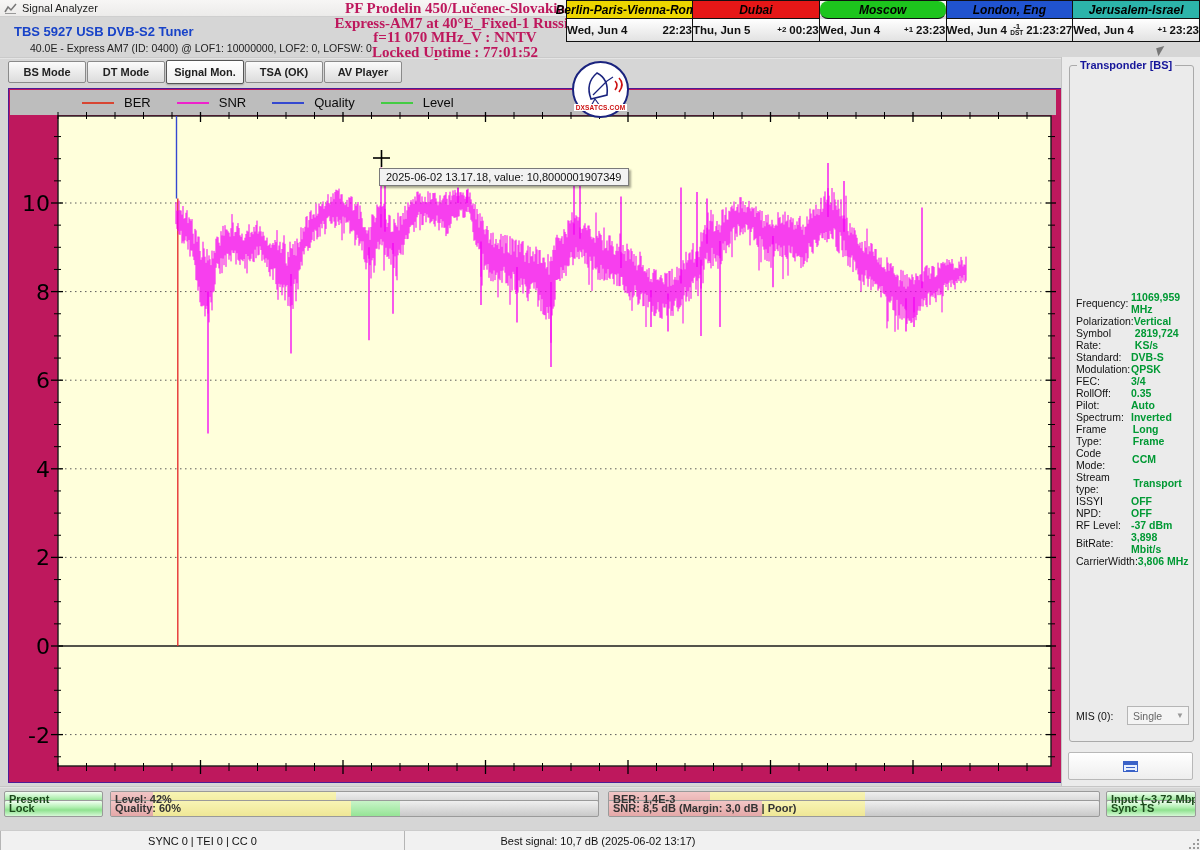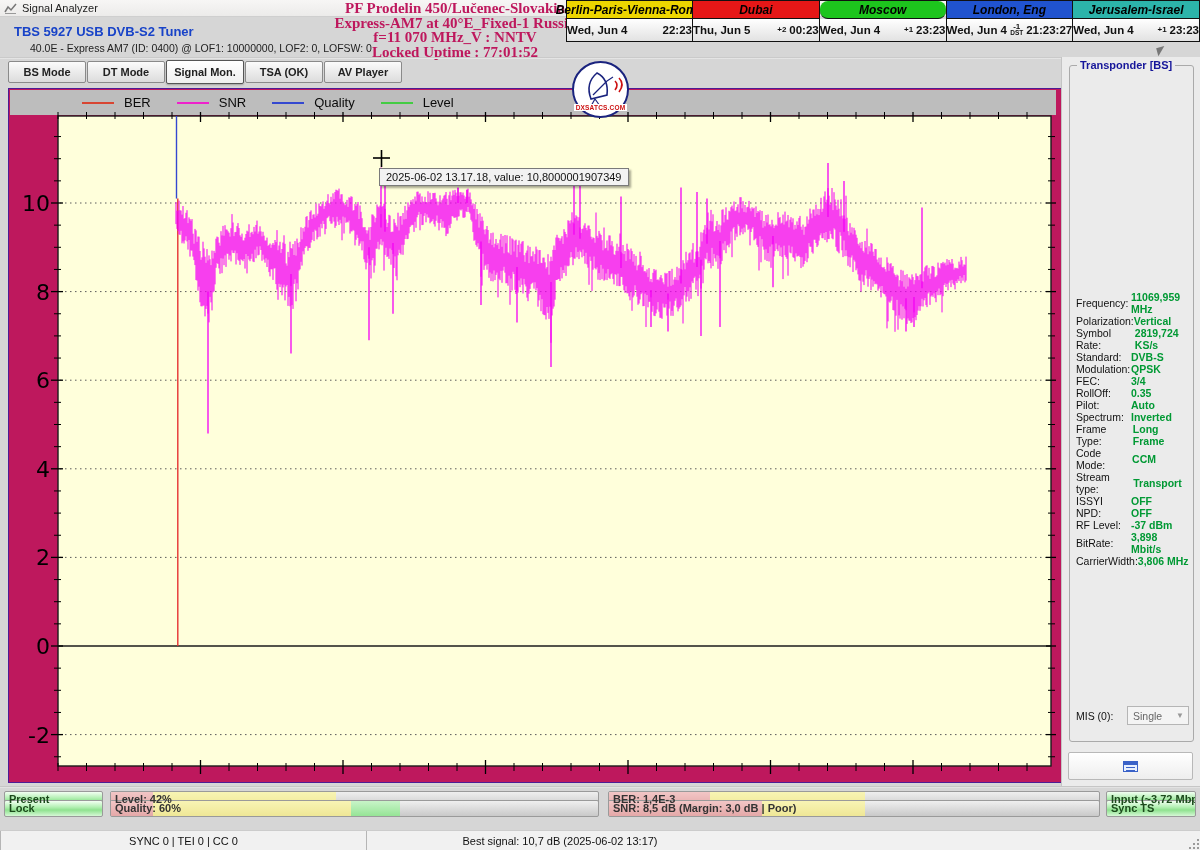--- a/index.html
+++ b/index.html
@@ -94,21 +94,21 @@
   .seg { position:absolute; top:0; bottom:0; }
   .seg.pink { background:linear-gradient(180deg,#f2c6c6,#e4a8a8); }
   .seg.yellow { background:linear-gradient(180deg,#f8f4b4,#efe796); }
   .seg.greenfill { background:linear-gradient(180deg,#c8f4c8,#96e496); }
   .row1 { top:791px; } .row2 { top:800px; }
 
   
   .statusbar { position:absolute; left:0; top:830px; width:1200px; height:20px; background:#f1f1f1;
     border-top:1px solid #cccccc; display:flex; align-items:center; font-size:11px; color:#111; }
   .sb-sec { display:flex; align-items:center; justify-content:center; height:100%; }
-  .sb-sec.s1 { width:394px; } .sb-sec.s2 { width:367px; border-left:1px solid #b5b5b5; border-right:1px solid #b5b5b5; }
+  .sb-sec.s1 { width:394px; } .sb-sec.s2 { width:405px; border-left:1px solid #b5b5b5; border-right:1px solid #b5b5b5; }
   .sb-sec.s3 { width:386px; }
   .grip { margin-left:auto; width:13px; height:13px; align-self:flex-end;
     background:
       radial-gradient(circle at 3px 11px,#9a9a9a 1px,transparent 1.4px),
       radial-gradient(circle at 7px 11px,#9a9a9a 1px,transparent 1.4px),
       radial-gradient(circle at 11px 11px,#9a9a9a 1px,transparent 1.4px),
       radial-gradient(circle at 7px 7px,#9a9a9a 1px,transparent 1.4px),
       radial-gradient(circle at 11px 7px,#9a9a9a 1px,transparent 1.4px),
       radial-gradient(circle at 11px 3px,#9a9a9a 1px,transparent 1.4px); }
 </style>

